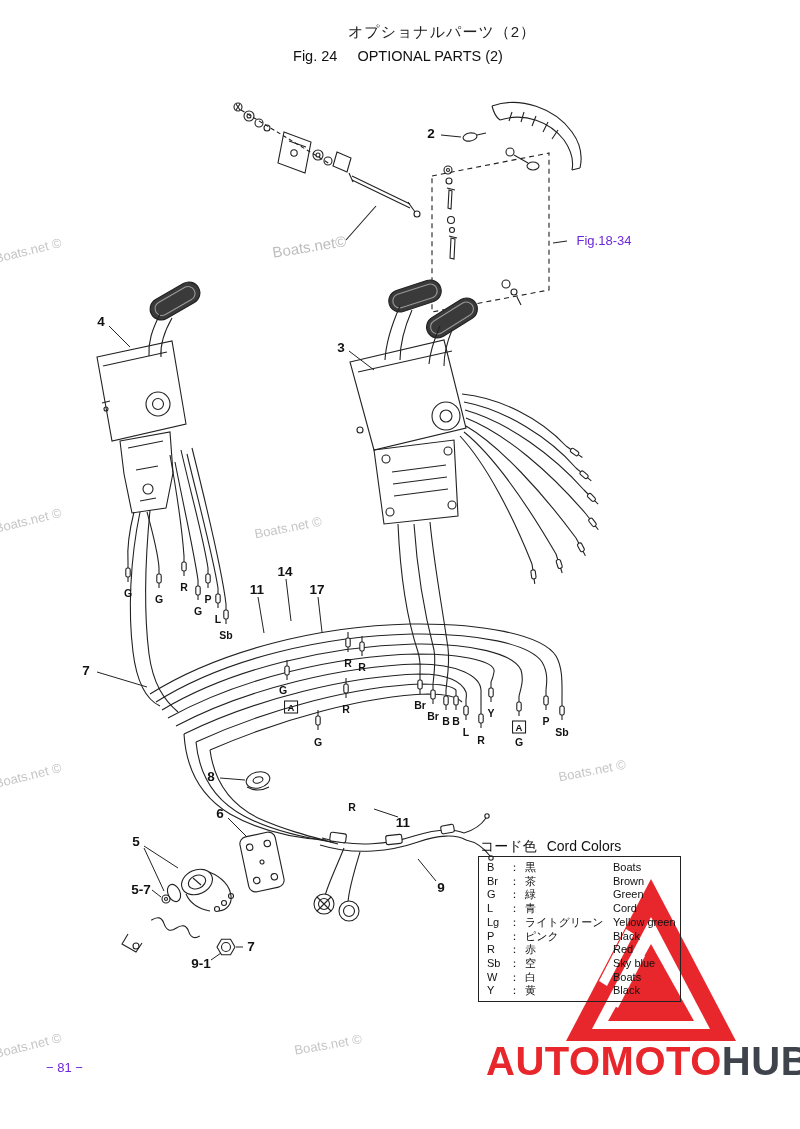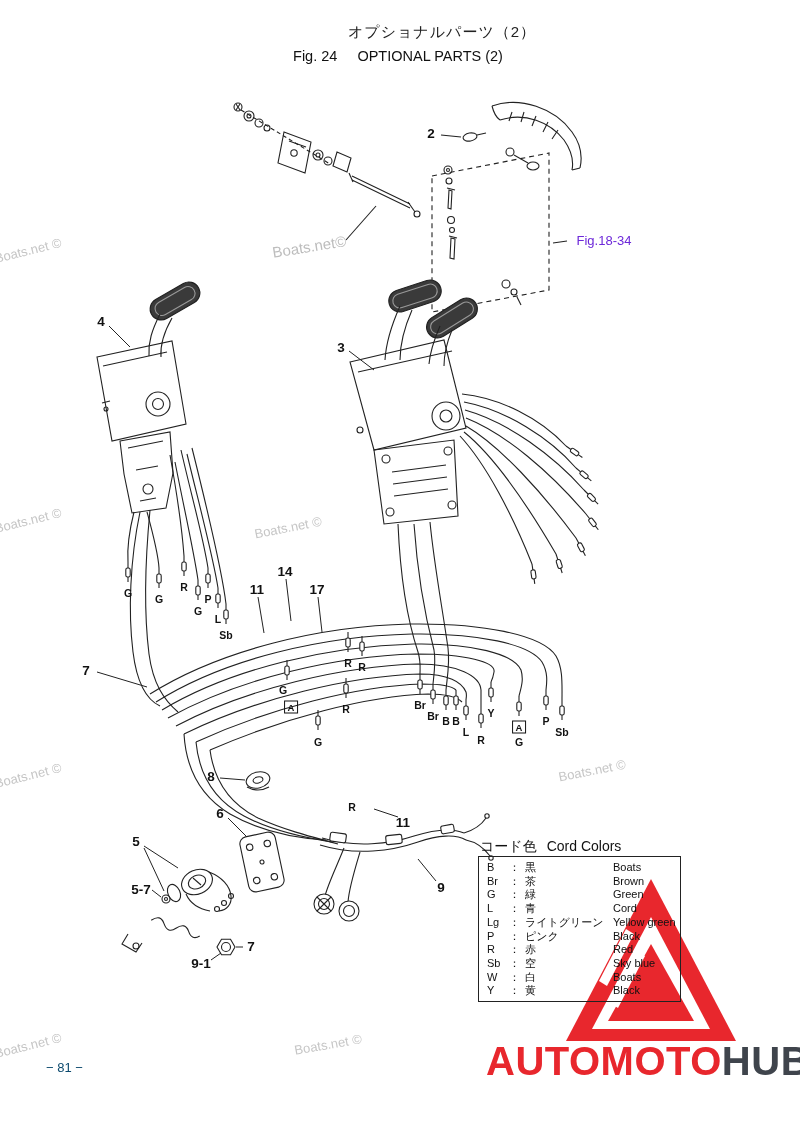--- a/index.html
+++ b/index.html
@@ -25,21 +25,21 @@
   .legend-title{position:absolute;left:480px;top:838px;z-index:3;
       font-size:14px;font-weight:normal;display:flex;gap:10px}
   .legend-box{position:absolute;left:478px;top:856px;width:203px;height:146px;
       border:1.3px solid #222;z-index:3;padding:4px 0 0 8px}
   .legend-row{display:grid;grid-template-columns:22px 16px 88px 1fr;
       font-size:11px;line-height:13.7px}
   .brand{position:absolute;left:486px;top:1039px;z-index:3;font-size:40px;
       font-weight:bold;letter-spacing:0.5px;white-space:nowrap}
   .brand .p1{color:#e8272d}
   .brand .p2{color:#3f444c}
-  .footer-page{position:absolute;left:46px;top:1060px;z-index:3;font-size:13px;color:#0c4a6e}
+  .footer-page{position:absolute;left:46px;top:1060px;z-index:3;font-size:13px;color:#6d28d9}
 </style>
 </head>
 <body>
 
 <div class="stage">
 
   <svg class="art" width="800" height="1129" viewBox="0 0 800 1129">
     <defs>
       <g id="conn" stroke="#222" stroke-width="1.1" fill="#fff">
         <line x1="0" y1="0" x2="0" y2="6"></line>

